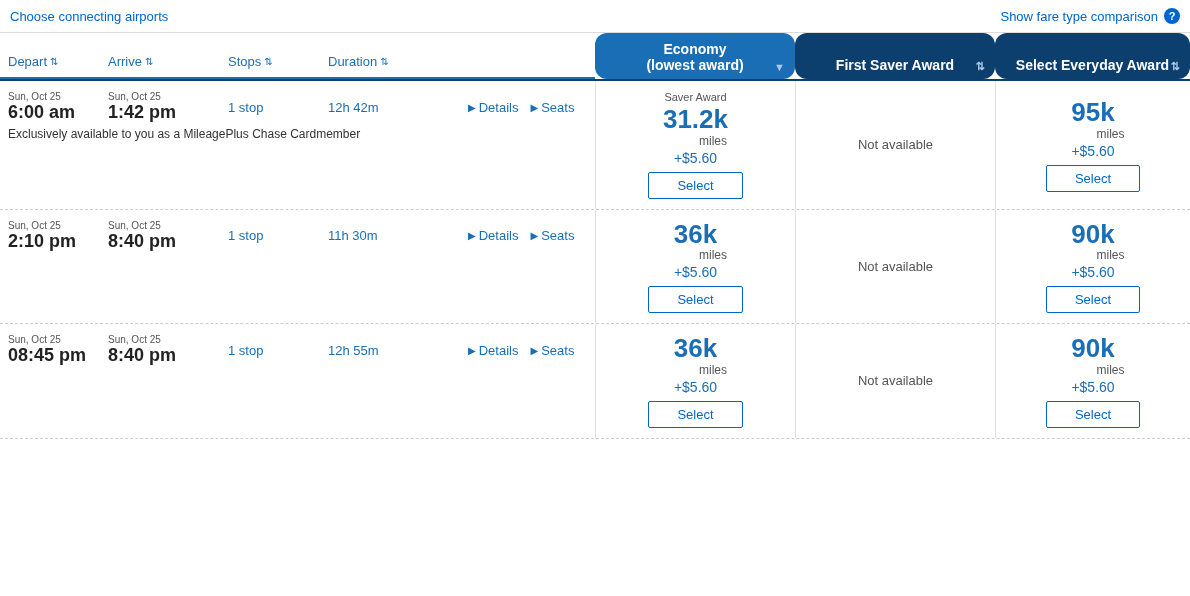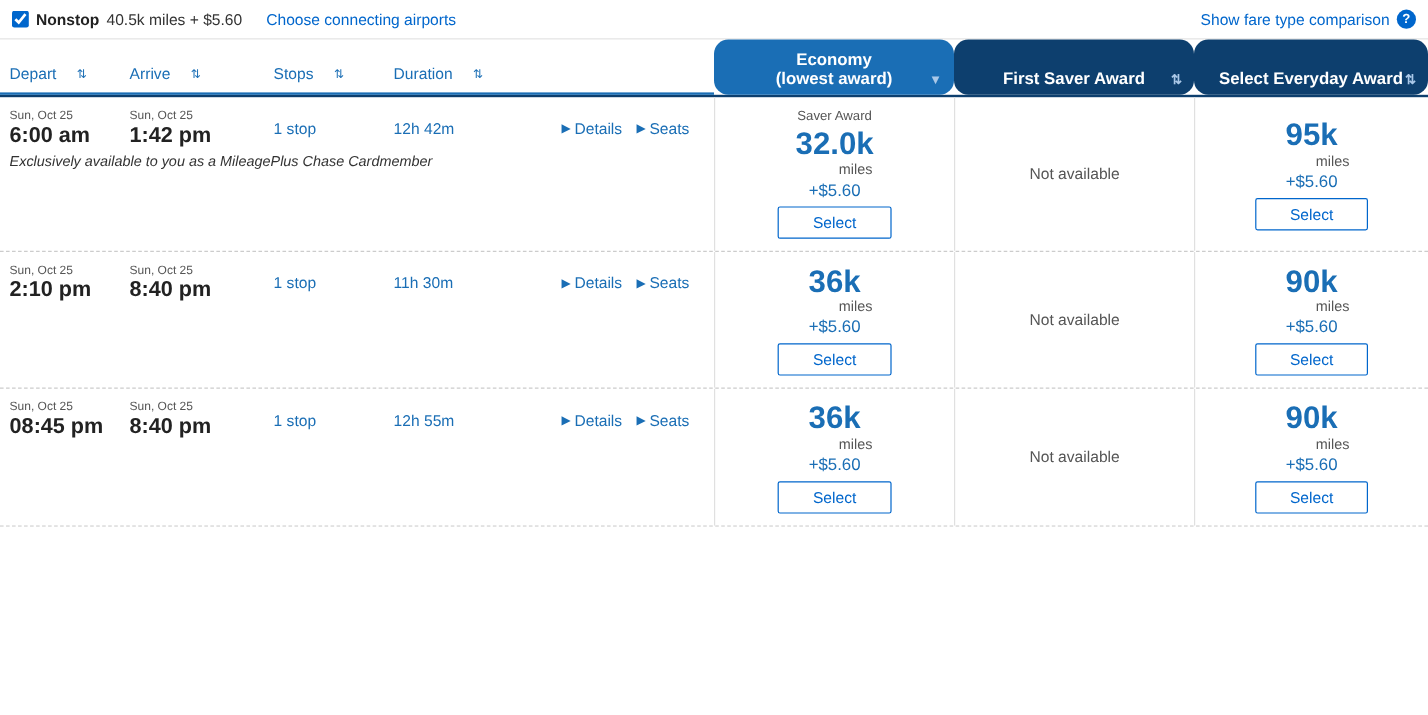--- a/index.html
+++ b/index.html
@@ -80,21 +80,21 @@
       padding-bottom: 4px;
       border-bottom: 2px solid #1a6eb5;
     }
     .col-header-th {
       padding: 6px 8px 4px;
       color: #1a6eb5;
       font-size: 13px;
       cursor: pointer;
       display: flex;
       align-items: center;
-      gap: 17px;
+      gap: 3px;
     }
     .sort-icon {
       font-size: 10px;
       color: #1a6eb5;
     }
     .col-header-award {
       display: flex;
       flex-direction: column;
       align-items: center;
       justify-content: flex-end;
@@ -174,21 +174,20 @@
       align-items: center;
       gap: 3px;
     }
     .arrow-right {
       font-size: 10px;
       color: #1a6eb5;
     }
     .chase-note {
       font-size: 12px;
       color: #333;
-      font-style: italic;
       margin-top: 4px;
     }
 
     .award-cell {
       padding: 10px 8px;
       display: flex;
       flex-direction: column;
       align-items: center;
       justify-content: center;
       border-left: 1px solid #e0e0e0;
@@ -227,25 +226,20 @@
       cursor: pointer;
       font-size: 13px;
       border-radius: 2px;
     }
   </style>
 </head>
 <body>
 
 <div class="top-bar">
   <div class="top-bar-left">
-    <div class="filter-item">
-      <input type="checkbox" checked="" style="">
-      <span class="filter-label">Nonstop</span>
-      <span class="filter-miles">40.5k miles + $5.60</span>
-    </div>
     <a class="choose-airports-link">Choose connecting airports</a>
   </div>
   <div class="top-bar-right">
     <span>Show fare type comparison</span>
     <span class="help-icon">?</span>
   </div>
 </div>
 
 <div class="col-headers">
   <div class="col-header-flight">
@@ -304,21 +298,21 @@
             <div class="flight-links">
               <span class="flight-link"><span class="arrow-right">▶</span> Details</span>
               <span class="flight-link"><span class="arrow-right">▶</span> Seats</span>
             </div>
           </div>
         </div>
         <div class="chase-note">Exclusively available to you as a MileagePlus Chase Cardmember</div>
       </div>
       <div class="award-cell">
         <div class="award-label">Saver Award</div>
-        <div class="award-miles">32.0k</div>
+        <div class="award-miles">31.2k</div>
         <div class="award-miles-label">miles</div>
         <div class="award-fee">+$5.60</div>
         <button class="select-btn">Select</button>
       </div>
       <div class="award-cell">
         <div class="not-available">Not available</div>
       </div>
       <div class="award-cell">
         <div class="award-miles">95k</div>
         <div class="award-miles-label">miles</div>

